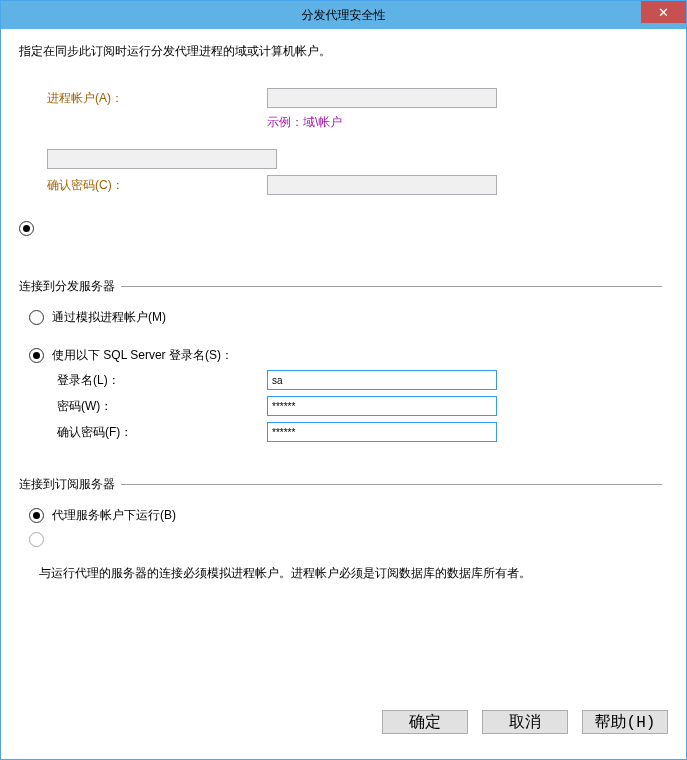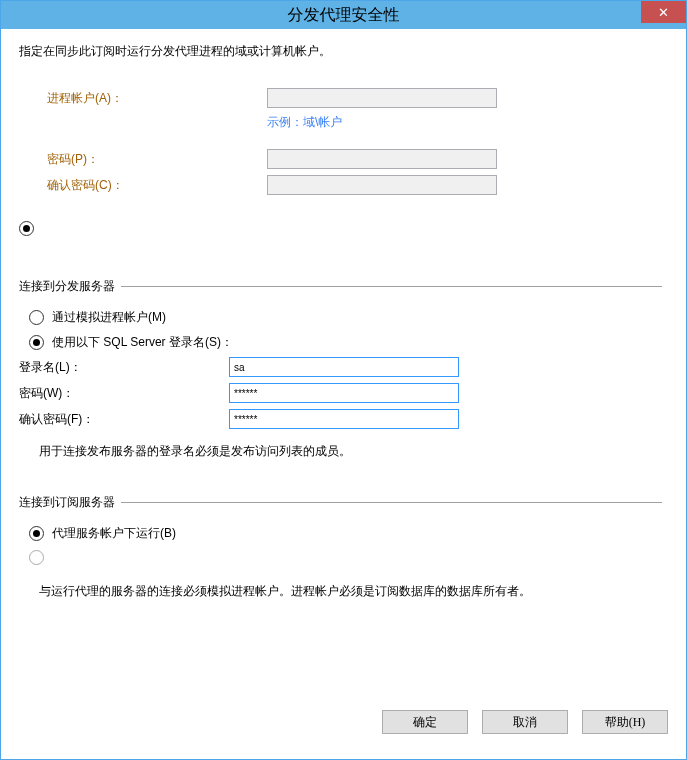--- a/index.html
+++ b/index.html
@@ -1,39 +1,39 @@
 <!DOCTYPE html>
 <html><head>
 <meta charset="utf-8">
 <style>
 html,body{margin:0;padding:0;font-family:"Microsoft YaHei","SimSun",Tahoma,sans-serif;font-size:12px;color:#000;background:#fff}
 .window{width:687px;height:760px;border:1px solid #4ea6ea;box-sizing:border-box;display:flex;flex-direction:column}
 .titlebar{height:28px;background:#5fb2e6;display:flex;align-items:center;justify-content:center;position:relative}
-.titlebar .title{color:#000;font-size:16px}
+.titlebar .title{color:#000;font-size:12px}
 .closebtn{position:absolute;right:0;top:0;width:45px;height:22px;background:#c75050;color:#fff;display:flex;align-items:center;justify-content:center;font-family:Arial,sans-serif;font-size:13px;cursor:pointer}
 .body{flex:1;padding:14px 24px 0 18px;overflow:hidden}
 .instr{margin-bottom:28px}
 .section{margin-bottom:30px}
 .row{display:flex;align-items:center;margin:6px 0}
 .radio{width:13px;height:13px;border:1px solid #333;border-radius:50%;margin-right:8px;display:inline-flex;align-items:center;justify-content:center;background:#fff;flex-shrink:0}
 .radio.checked::after{content:"";width:7px;height:7px;background:#000;border-radius:50%}
 .radio.disabled{border-color:#aaa}
 .indent{margin-left:28px}
 .lbl{width:200px;color:#000}
 .lbl.disabled{color:#a16207}
 input.tb{width:230px;height:20px;border:1px solid #abadb3;padding:1px 4px;font-family:inherit;font-size:10px;box-sizing:border-box}
 input.tb:disabled{background:#f0f0f0;color:#888}
 input.tb.blue{border:1px solid #3399ff}
-.example{color:#3b82f6;margin-left:0}
+.example{color:#a21caf;margin-left:0}
 .grouphdr{display:flex;align-items:center;margin:0 0 14px 0}
 .grouphdr .gt{white-space:nowrap;margin-right:6px}
 .grouphdr .line{flex:1;height:1px;background:#a0a0a0}
 .note{margin:14px 0 0 20px}
 .footer{height:46px;border-top:0;display:flex;align-items:center;justify-content:flex-end;padding:0 18px 14px 18px;gap:14px}
-button.dlg{width:86px;height:24px;border:1px solid #adadad;background:#e1e1e1;font-family:Liberation Serif, serif;font-size:12px;cursor:pointer}
+button.dlg{width:86px;height:24px;border:1px solid #adadad;background:#e1e1e1;font-family:Liberation Mono, monospace;font-size:16px;cursor:pointer}
 .field{display:flex;align-items:center;margin:6px 0}
 .field .flabel{width:220px}
 .sp{height:6px}
 </style>
 </head>
 <body>
 
 <div class="window">
 
   <div class="titlebar">
@@ -53,21 +53,20 @@
         <div class="field">
           <span class="flabel lbl disabled">进程帐户(A)：</span>
           <input class="tb" type="text" disabled="" value="" style="">
         </div>
         <div class="field">
           <span class="flabel"></span>
           <span class="example">示例：域\帐户</span>
         </div>
         <div class="sp"></div>
         <div class="field">
-          <span class="flabel lbl disabled">密码(P)：</span>
           <input class="tb" type="password" disabled="" value="" style="">
         </div>
         <div class="field">
           <span class="flabel lbl disabled">确认密码(C)：</span>
           <input class="tb" type="password" disabled="" value="" style="">
         </div>
       </div>
 
       <div class="row" style="margin-top:26px">
         <span class="radio checked"></span>
@@ -77,41 +76,40 @@
     <div class="section" style="margin-top:42px">
       <div class="grouphdr">
         <span class="gt">连接到分发服务器</span>
         <span class="line"></span>
       </div>
 
       <div class="row" style="margin-left:10px">
         <span class="radio"></span>
         <span>通过模拟进程帐户(M)</span>
       </div>
-      <div class="row" style="margin-left:10px;margin-top:8px">
+      <div class="row" style="margin-left:10px;margin-top:21px">
         <span class="radio checked"></span>
         <span>使用以下 SQL Server 登录名(S)：</span>
       </div>
 
-      <div style="">
+      <div style="margin-left:38px">
         <div class="field">
           <span class="flabel" style="width:210px">登录名(L)：</span>
           <input class="tb blue" type="text" value="sa" style="">
         </div>
         <div class="field">
           <span class="flabel" style="width:210px">密码(W)：</span>
           <input class="tb blue" type="text" value="******" style="">
         </div>
         <div class="field">
           <span class="flabel" style="width:210px">确认密码(F)：</span>
           <input class="tb blue" type="text" value="******" style="">
         </div>
       </div>
 
-      <div class="note">用于连接发布服务器的登录名必须是发布访问列表的成员。</div>
     </div>
 
     <div class="section" style="margin-top:34px">
       <div class="grouphdr">
         <span class="gt">连接到订阅服务器</span>
         <span class="line"></span>
       </div>
 
       <div class="row" style="margin-left:10px">
         <span class="radio checked"></span>

